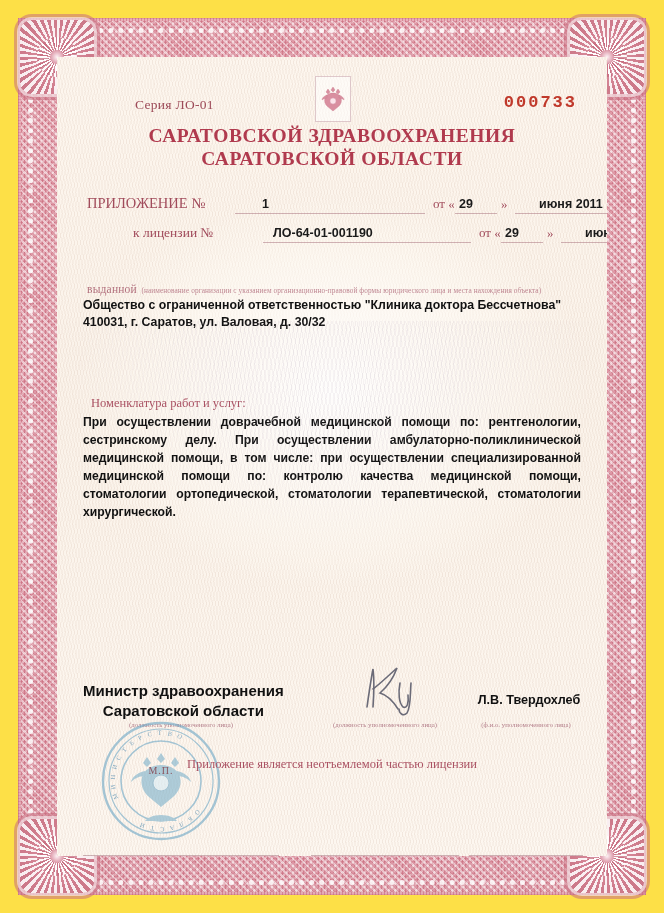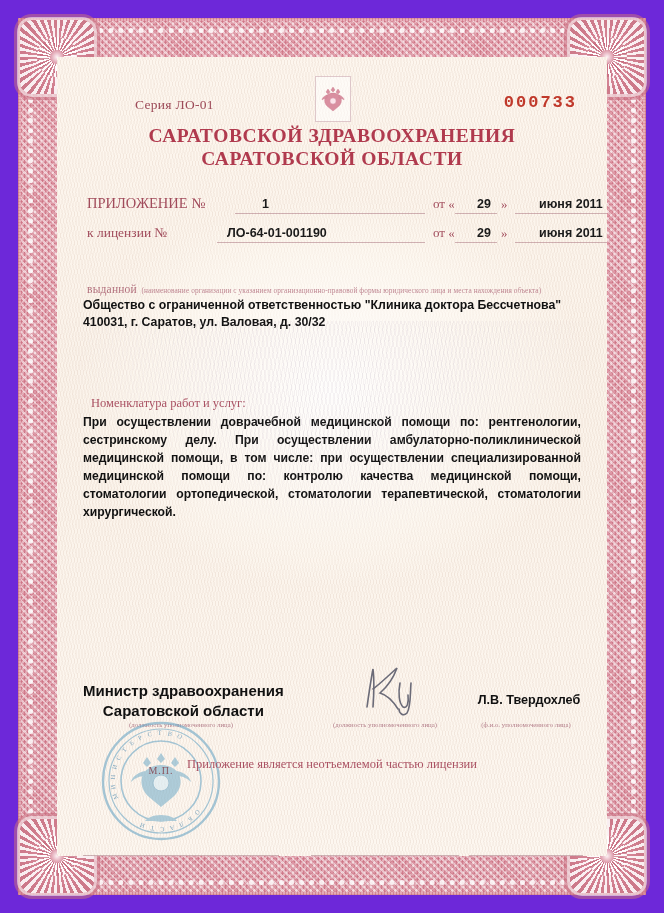--- a/index.html
+++ b/index.html
@@ -9,21 +9,21 @@
   }
   body {
     font-family: "Liberation Sans", sans-serif;
   }
 
   .page {
     position: relative;
     width: 664px;
     height: 913px;
     overflow: hidden;
-    background: #6d28d9;
+    background: #fde047;
   }
 
   
   .border-frame {
     position: absolute;
     left: 18px; top: 18px;
     width: 628px; height: 877px;
     background:
       repeating-linear-gradient(90deg,
         rgba(196,104,120,0.55) 0px, rgba(196,104,120,0.55) 1px,
@@ -181,21 +181,21 @@
   }
 
   
   .form-row {
     position: absolute;
     left: 30px;
     width: 492px;
     height: 24px;
   }
   .r1 { top: 133px; }
-  .r2 { top: 162px; }
+  .r2 { top: 162px; margin-left: 46px; }
 
   .lbl-serif {
     position: absolute;
     left: 0; bottom: 2px;
     font-family: "Liberation Serif", serif;
     font-size: 14.5px;
     color: #a14b5b;
     white-space: nowrap;
   }
   .r2 .lbl-serif { font-size: 13.5px; }
@@ -220,21 +220,21 @@
     bottom: 2px;
     font-family: "Liberation Serif", serif;
     font-size: 13px;
     color: #a14b5b;
   }
 
   .line-num    { left: 148px; width: 190px; }
   .val-num     { left: 175px; }
   .ot-left     { left: 346px; }
   .line-day    { left: 368px; width: 42px; }
-  .val-day     { left: 390px; }
+  .val-day     { left: 372px; }
   .quote-close { left: 414px; }
   .line-month  { left: 428px; width: 124px; }
   .val-month   { left: 452px; }
 
   .r2 .line-num { left: 130px; width: 208px; }
   .r2 .val-num  { left: 140px; }
 
   .activity-line {
     position: absolute;
     left: 30px; top: 196px;

